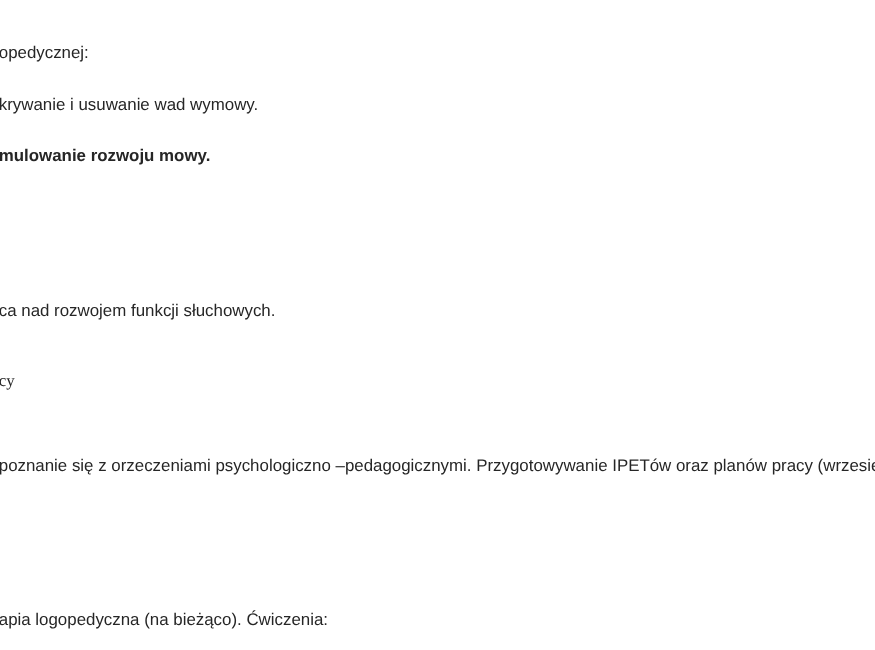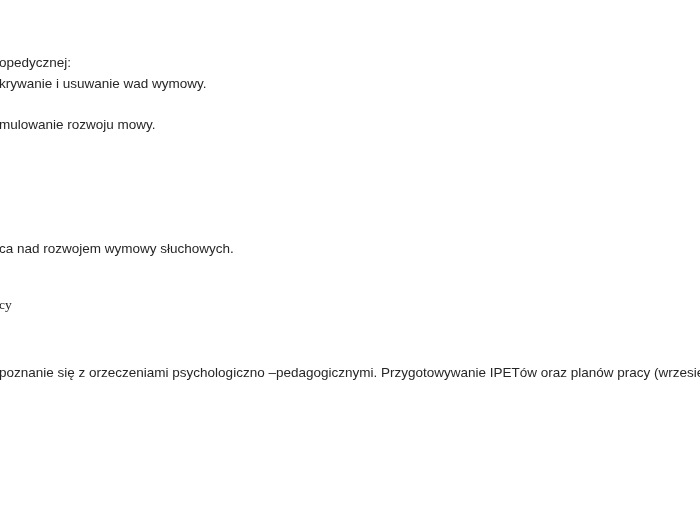--- a/index.html
+++ b/index.html
@@ -23,19 +23,20 @@
       font-family: "Liberation Sans", "DejaVu Sans", sans-serif;
       font-size: 13.5px;
       color: #262626;
       line-height: 18px;
     }
   </style>
 </head>
 <body>
 
 <div class="page">
-  <div class="line" style="left:-1px;top:33px;margin-top:21px;">opedycznej:</div>
+  <div class="line" style="left:-1px;top:33px;">opedycznej:</div>
   <div class="line" style="left:-1px;top:75px;">krywanie i usuwanie wad wymowy.</div>
-  <div class="line" style="left:-1px;top:116px;">mulowanie rozwoju mowy.</div>
-  <div class="line" style="left:-1px;top:240px;">ca nad rozwojem wymowy słuchowych.</div>
+  <div class="line" style="left:-1px;top:116px;font-weight:bold;">mulowanie rozwoju mowy.</div>
+  <div class="line" style="left:-1px;top:240px;">ca nad rozwojem funkcji słuchowych.</div>
   <div class="line" style="left:-1px;top:296px;font-family:Liberation Serif, serif;">cy</div>
   <div class="line" style="left:-1px;top:364px;">poznanie się z orzeczeniami psychologiczno –pedagogicznymi. Przygotowywanie IPETów oraz planów pracy (wrzesień).</div>
+  <div class="line" style="left:-1px;top:487px;">apia logopedyczna (na bieżąco). Ćwiczenia:</div>
 </div>
 
 </body></html>

